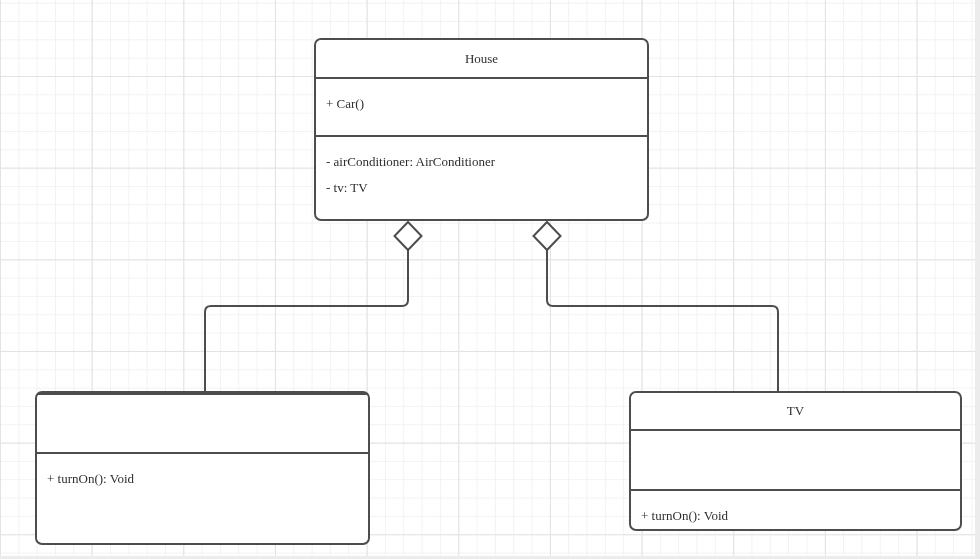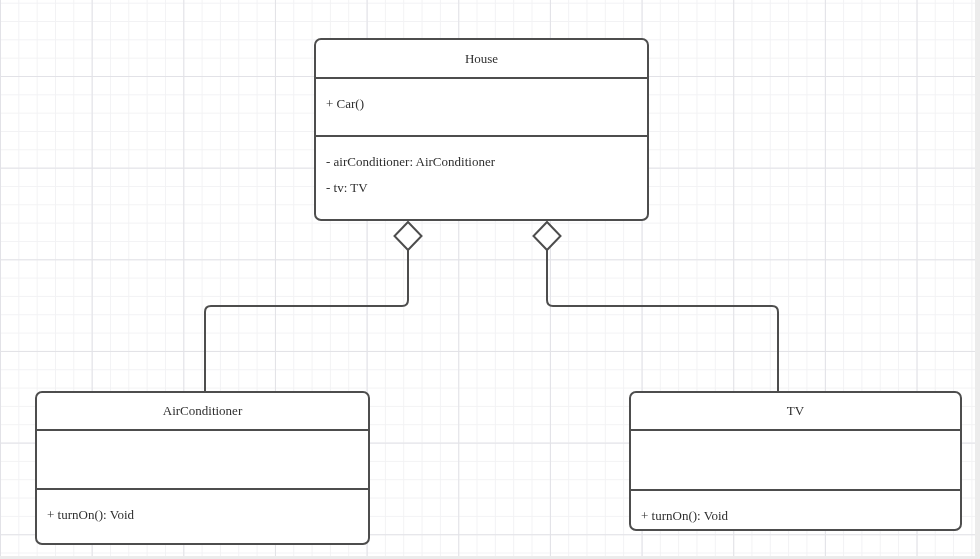--- a/index.html
+++ b/index.html
@@ -106,21 +106,20 @@
     <div class="section last">
       <div>+ Car()</div>
     </div>
     <div class="section attrs">
       <div>- airConditioner: AirConditioner</div>
       <div>- tv: TV</div>
     </div>
   </div>
 
   <div class="uml-class" id="class-airconditioner">
-    <div class="title">AirConditioner</div>
     <div class="section attrs"></div>
     <div class="section last">
       <div>+ turnOn(): Void</div>
     </div>
   </div>
 
   <div class="uml-class" id="class-tv">
     <div class="title">TV</div>
     <div class="section attrs"></div>
     <div class="section last">

